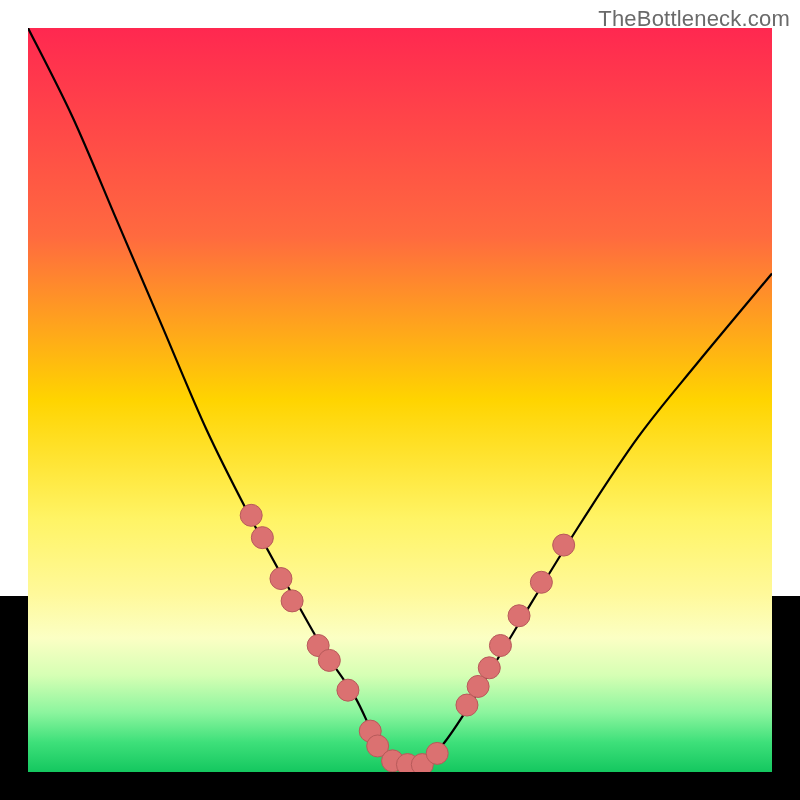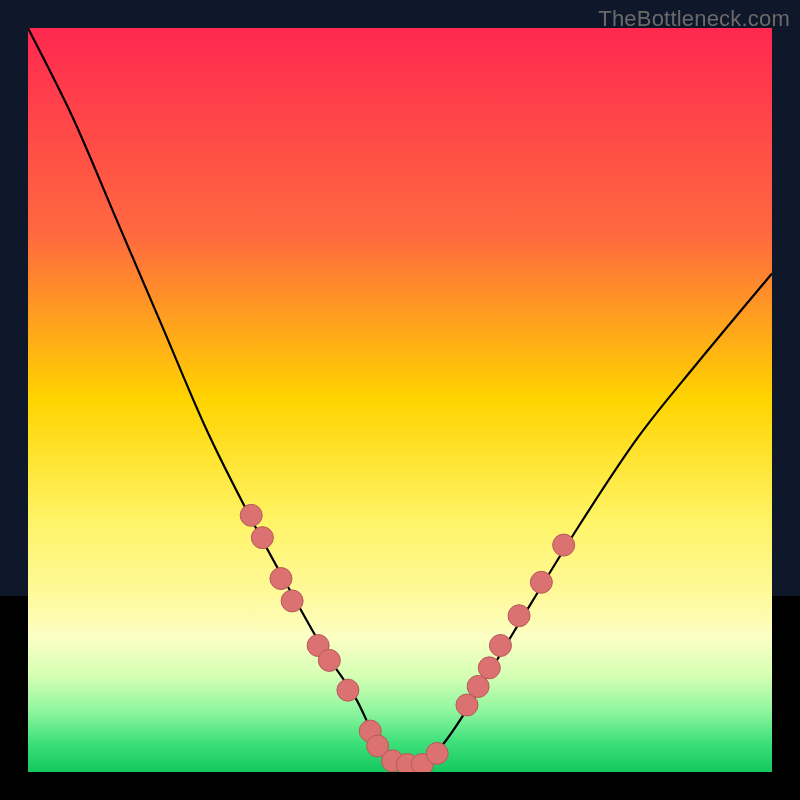--- a/index.html
+++ b/index.html
@@ -8,21 +8,21 @@
     width: 800px;
     height: 800px;
     background: #000;
     font-family: Arial, Helvetica, sans-serif;
     overflow: hidden;
   }
   .container {
     position: relative;
     width: 800px;
     height: 596px;
-    background: #0f172a;
+    background: #ffffff;
   }
   .plot-area {
     position: absolute;
     left: 28px;
     top: 28px;
     width: 744px;
     height: 744px;
   }
   .watermark {
     position: absolute;

